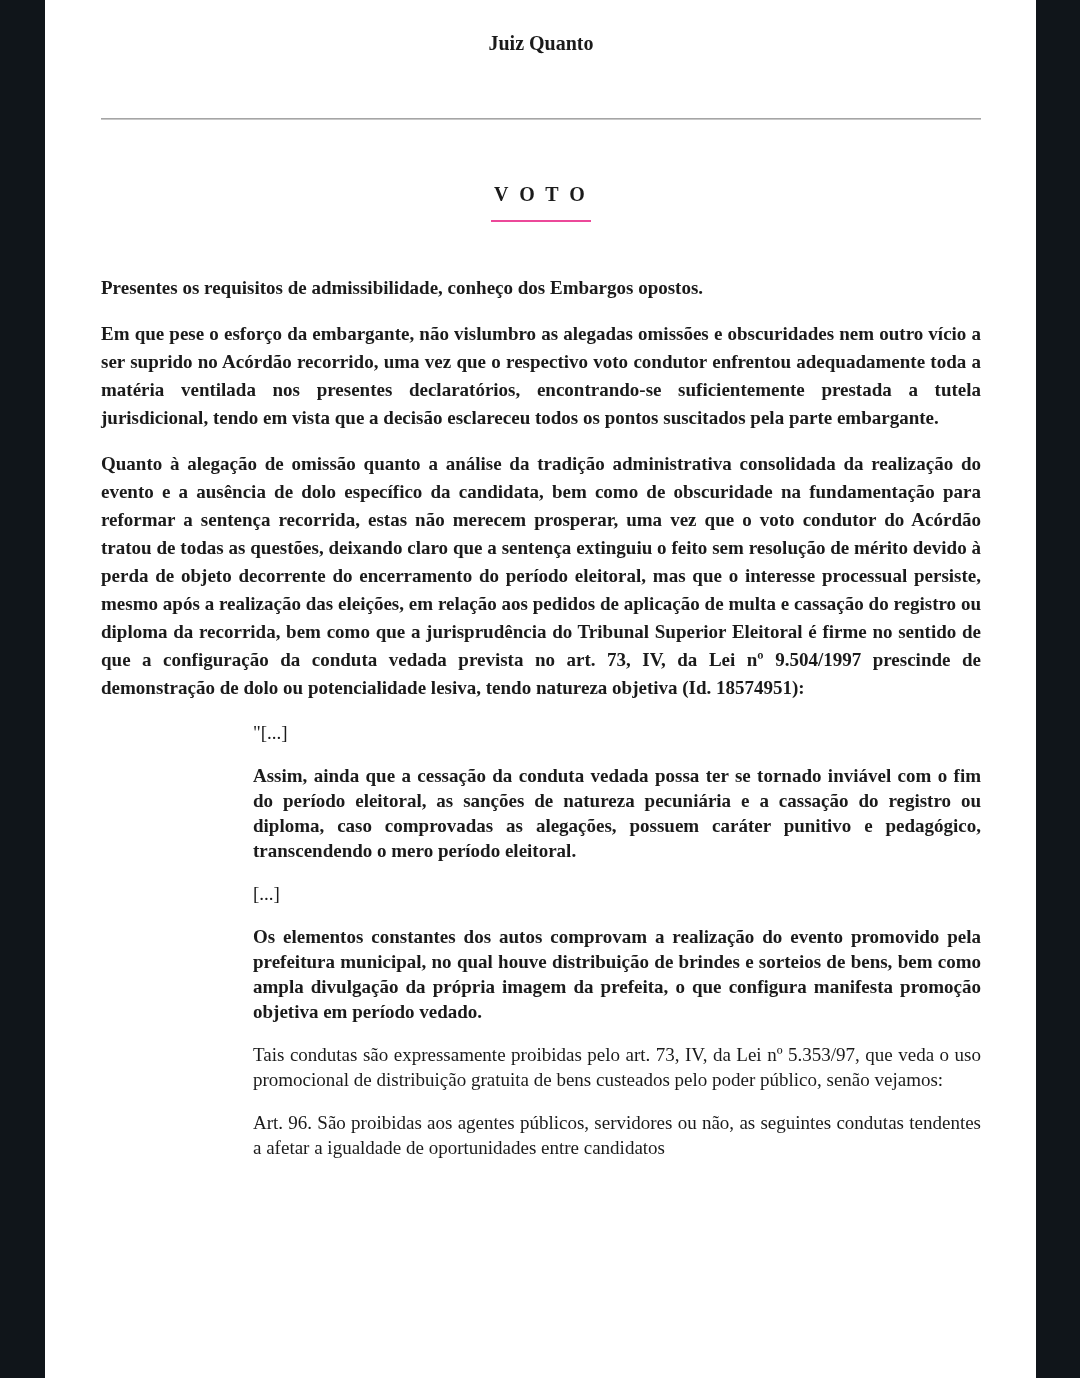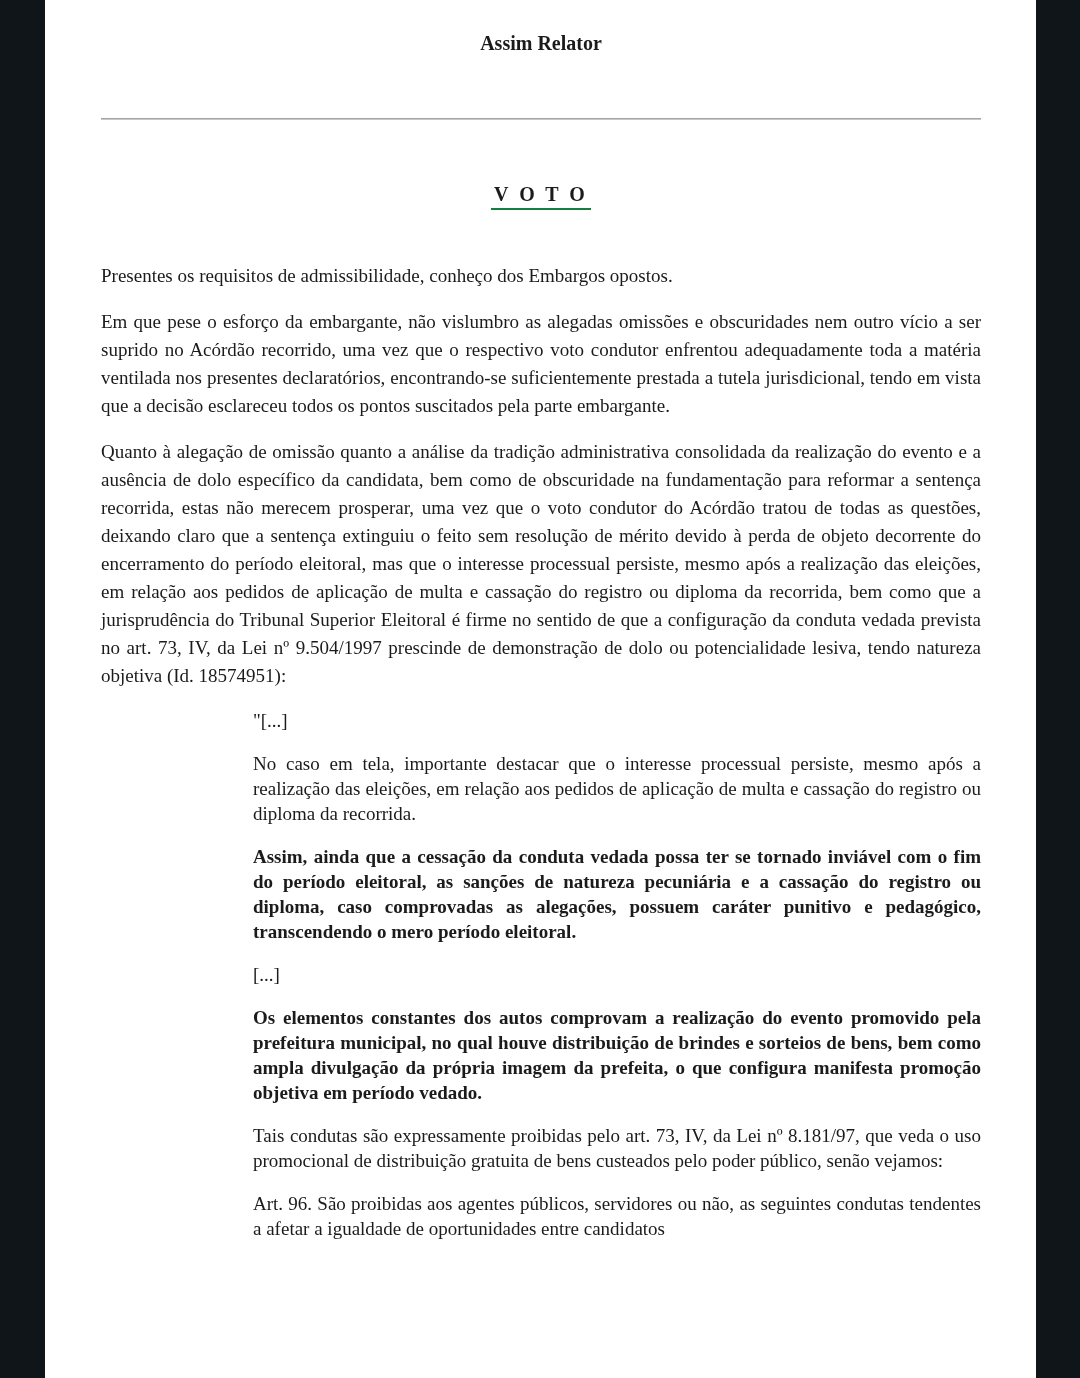--- a/index.html
+++ b/index.html
@@ -38,66 +38,66 @@
   }
   .section-heading {
     margin-top: 63px;
     text-align: center;
   }
   .section-heading span {
     display: inline-block;
     font-weight: bold;
     font-size: 20px;
     letter-spacing: 3px;
-    border-bottom: 2px solid #15803d;
-    padding: 0 3px 2px 3px;
+    border-bottom: 2px solid #ec4899;
+    padding: 0 3px 14px 3px;
   }
   p.main {
     font-size: 19px;
     line-height: 28px;
     text-align: justify;
     margin: 0 0 18px 0;
+    font-weight: bold;
   }
   p.first {
     margin-top: 52px;
   }
   p.quote {
     font-size: 19px;
     line-height: 25px;
     text-align: justify;
     margin: 0 0 18px 152px;
   }
   p.bold { font-weight: bold; }
 </style>
 </head>
 <body>
 
 <div class="page">
 
-  <div class="doc-title">Assim Relator</div>
+  <div class="doc-title">Juiz Quanto</div>
 
   <hr class="rule">
 
   <div class="section-heading">
     <span>V O T O</span>
   </div>
 
   <p class="main first">Presentes os requisitos de admissibilidade, conheço dos Embargos opostos.</p>
 
   <p class="main">Em que pese o esforço da embargante, não vislumbro as alegadas omissões e obscuridades nem outro vício a ser suprido no Acórdão recorrido, uma vez que o respectivo voto condutor enfrentou adequadamente toda a matéria ventilada nos presentes declaratórios, encontrando-se suficientemente prestada a tutela jurisdicional, tendo em vista que a decisão esclareceu todos os pontos suscitados pela parte embargante.</p>
 
   <p class="main">Quanto à alegação de omissão quanto a análise da tradição administrativa consolidada da realização do evento e a ausência de dolo específico da candidata, bem como de obscuridade na fundamentação para reformar a sentença recorrida, estas não merecem prosperar, uma vez que o voto condutor do Acórdão tratou de todas as questões, deixando claro que a sentença extinguiu o feito sem resolução de mérito devido à perda de objeto decorrente do encerramento do período eleitoral, mas que o interesse processual persiste, mesmo após a realização das eleições, em relação aos pedidos de aplicação de multa e cassação do registro ou diploma da recorrida, bem como que a jurisprudência do Tribunal Superior Eleitoral é firme no sentido de que a configuração da conduta vedada prevista no art. 73, IV, da Lei nº 9.504/1997 prescinde de demonstração de dolo ou potencialidade lesiva, tendo natureza objetiva (Id. 18574951):</p>
 
   <p class="quote">"[...]</p>
 
-  <p class="quote">No caso em tela, importante destacar que o interesse processual persiste, mesmo após a realização das eleições, em relação aos pedidos de aplicação de multa e cassação do registro ou diploma da recorrida.</p>
 
   <p class="quote bold">Assim, ainda que a cessação da conduta vedada possa ter se tornado inviável com o fim do período eleitoral, as sanções de natureza pecuniária e a cassação do registro ou diploma, caso comprovadas as alegações, possuem caráter punitivo e pedagógico, transcendendo o mero período eleitoral.</p>
 
   <p class="quote">[...]</p>
 
   <p class="quote bold">Os elementos constantes dos autos comprovam a realização do evento promovido pela prefeitura municipal, no qual houve distribuição de brindes e sorteios de bens, bem como ampla divulgação da própria imagem da prefeita, o que configura manifesta promoção objetiva em período vedado.</p>
 
-  <p class="quote">Tais condutas são expressamente proibidas pelo art. 73, IV, da Lei nº 8.181/97, que veda o uso promocional de distribuição gratuita de bens custeados pelo poder público, senão vejamos:</p>
+  <p class="quote">Tais condutas são expressamente proibidas pelo art. 73, IV, da Lei nº 5.353/97, que veda o uso promocional de distribuição gratuita de bens custeados pelo poder público, senão vejamos:</p>
 
   <p class="quote">Art. 96. São proibidas aos agentes públicos, servidores ou não, as seguintes condutas tendentes a afetar a igualdade de oportunidades entre candidatos</p>
 
 </div>
 
 </body></html>

